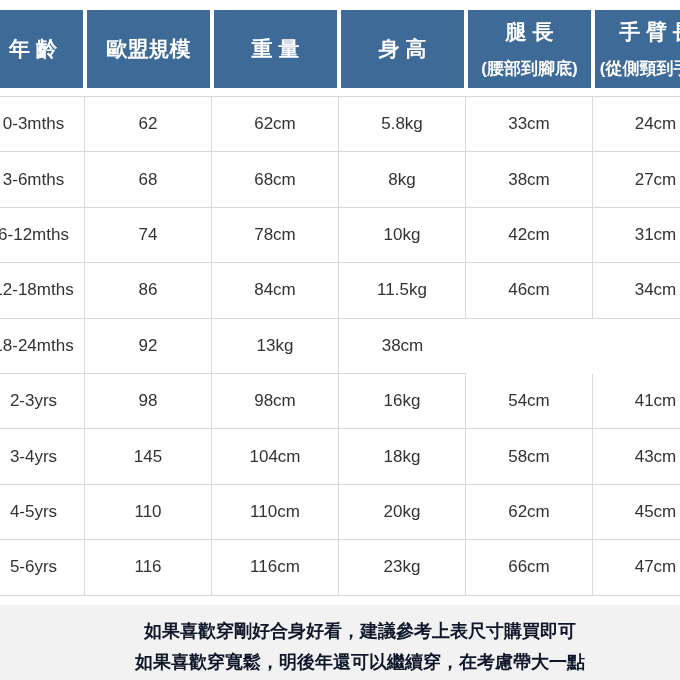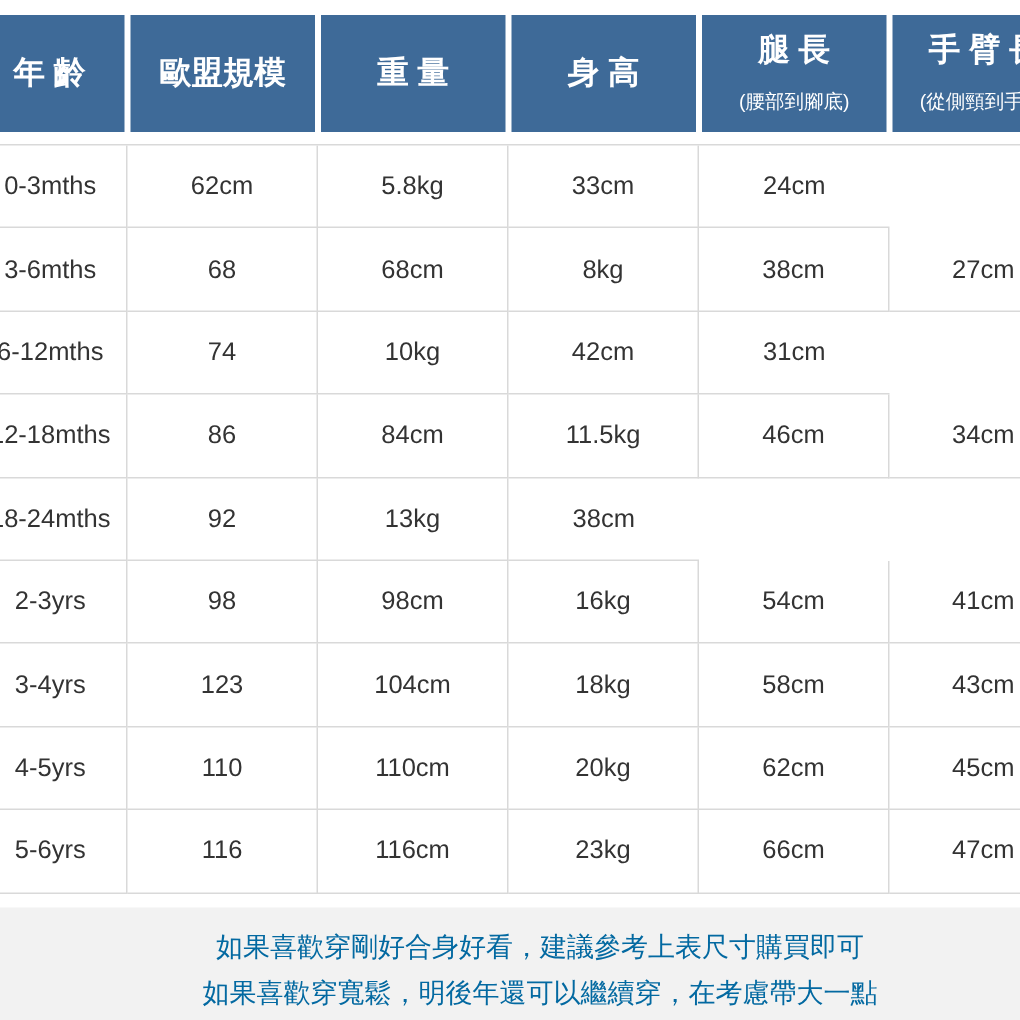--- a/index.html
+++ b/index.html
@@ -34,22 +34,22 @@
     flex-direction: column;
     align-items: center;
     justify-content: center;
     font-weight: bold;
     font-size: 21px;
     line-height: 1.15;
     text-align: center;
     white-space: nowrap;
   }
   .th .sub {
-    font-size: 13px;
-    font-weight: normal;
+    font-size: 17px;
+    font-weight: bold;
     margin-top: 15px;
   }
 
   .tbody {
     margin-top: 8px;
     border-top: 1px solid #d9d9d9;
     width: 735px;
   }
   .tr {
     display: grid;
@@ -71,23 +71,23 @@
 
   .notes {
     margin-top: 9px;
     width: 680px;
     height: 78px;
     background: #f2f2f2;
     text-align: center;
     padding-top: 11px;
   }
   .note-line {
-    color: #0369a1;
+    color: #0f172a;
     font-size: 18px;
-    font-weight: normal;
+    font-weight: bold;
     line-height: 31px;
     white-space: nowrap;
     padding-left: 40px;
   }
 </style>
 </head>
 <body>
 
 <div class="viewport">
   <div class="shift">
@@ -111,36 +111,38 @@
       </div>
       <div class="th">
         <span>手 臂 長</span>
         <span class="sub">(從側頸到手腕)</span>
       </div>
     </div>
 
     <div class="tbody">
       <div class="tr">
         <div class="td">0-3mths</div>
+        <div class="td">62</div>
         <div class="td">62cm</div>
         <div class="td">5.8kg</div>
         <div class="td">33cm</div>
         <div class="td">24cm</div>
       </div>
       <div class="tr">
         <div class="td">3-6mths</div>
         <div class="td">68</div>
         <div class="td">68cm</div>
         <div class="td">8kg</div>
         <div class="td">38cm</div>
         <div class="td">27cm</div>
       </div>
       <div class="tr">
         <div class="td">6-12mths</div>
         <div class="td">74</div>
+        <div class="td">78cm</div>
         <div class="td">10kg</div>
         <div class="td">42cm</div>
         <div class="td">31cm</div>
       </div>
       <div class="tr">
         <div class="td">12-18mths</div>
         <div class="td">86</div>
         <div class="td">84cm</div>
         <div class="td">11.5kg</div>
         <div class="td">46cm</div>
@@ -155,21 +157,21 @@
       <div class="tr">
         <div class="td">2-3yrs</div>
         <div class="td">98</div>
         <div class="td">98cm</div>
         <div class="td">16kg</div>
         <div class="td">54cm</div>
         <div class="td">41cm</div>
       </div>
       <div class="tr">
         <div class="td">3-4yrs</div>
-        <div class="td">123</div>
+        <div class="td">145</div>
         <div class="td">104cm</div>
         <div class="td">18kg</div>
         <div class="td">58cm</div>
         <div class="td">43cm</div>
       </div>
       <div class="tr">
         <div class="td">4-5yrs</div>
         <div class="td">110</div>
         <div class="td">110cm</div>
         <div class="td">20kg</div>

